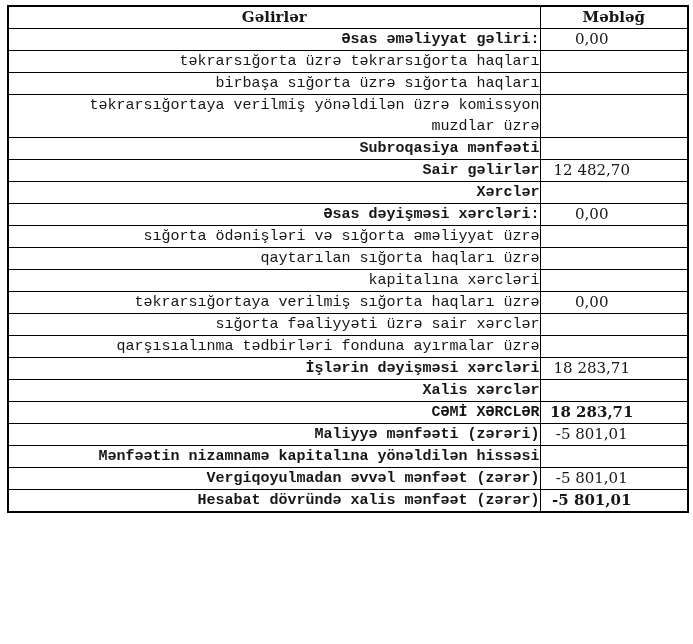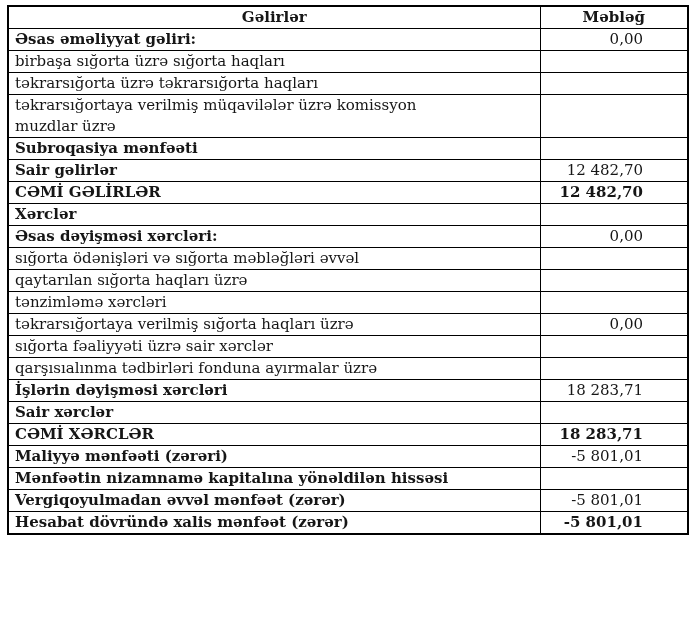--- a/index.html
+++ b/index.html
@@ -22,34 +22,35 @@
     table-layout: fixed;
     width: 680px;
     border: 2px solid #000;
   }
   col.c-label { width: 532px; }
   col.c-value { width: 148px; }
   th, td {
     border: 1px solid #000;
     font-size: 15px;
     line-height: 21px;
-    padding: 0 6px;
+    padding: 0 0;
     vertical-align: top;
     overflow: hidden;
   }
   th {
     text-align: center;
     font-weight: bold;
   }
   td.label {
-    text-align: left;
+    text-align: right;
     white-space: pre-line;
+    font-family: Liberation Mono, monospace;
   }
   td.value {
-    text-align: right;
+    text-align: center;
     padding-right: 44px;
     white-space: nowrap;
     margin-left: 48px;
   }
   .bold { font-weight: bold; }
 </style>
 </head>
 <body>
 
 <div class="sheet">
@@ -63,82 +64,78 @@
         <th>Gəlirlər</th>
         <th>Məbləğ</th>
       </tr>
     </thead>
     <tbody>
         <tr>
           <td class="label bold">Əsas əməliyyat gəliri:</td>
           <td class="value">0,00</td>
         </tr>
         <tr>
+          <td class="label">təkrarsığorta üzrə təkrarsığorta haqları</td>
+          <td class="value"></td>
+        </tr>
+        <tr>
           <td class="label">birbaşa sığorta üzrə sığorta haqları</td>
           <td class="value"></td>
         </tr>
         <tr>
-          <td class="label">təkrarsığorta üzrə təkrarsığorta haqları</td>
-          <td class="value"></td>
-        </tr>
-        <tr>
-          <td class="label">təkrarsığortaya verilmiş müqavilələr üzrə komissyon
+          <td class="label">təkrarsığortaya verilmiş yönəldilən üzrə komissyon
 muzdlar üzrə</td>
           <td class="value"></td>
         </tr>
         <tr>
           <td class="label bold">Subroqasiya mənfəəti</td>
           <td class="value"></td>
         </tr>
         <tr>
           <td class="label bold">Sair gəlirlər</td>
           <td class="value">12 482,70</td>
         </tr>
         <tr>
-          <td class="label bold">CƏMİ GƏLİRLƏR</td>
-          <td class="value bold">12 482,70</td>
-        </tr>
-        <tr>
           <td class="label bold">Xərclər</td>
           <td class="value"></td>
         </tr>
         <tr>
           <td class="label bold">Əsas dəyişməsi xərcləri:</td>
           <td class="value">0,00</td>
         </tr>
         <tr>
-          <td class="label">sığorta ödənişləri və sığorta məbləğləri əvvəl</td>
+          <td class="label">sığorta ödənişləri və sığorta əməliyyat üzrə</td>
           <td class="value"></td>
         </tr>
         <tr>
           <td class="label">qaytarılan sığorta haqları üzrə</td>
           <td class="value"></td>
         </tr>
         <tr>
-          <td class="label">tənzimləmə xərcləri</td>
+          <td class="label">kapitalına xərcləri</td>
           <td class="value"></td>
         </tr>
         <tr>
           <td class="label">təkrarsığortaya verilmiş sığorta haqları üzrə</td>
           <td class="value">0,00</td>
         </tr>
         <tr>
           <td class="label">sığorta fəaliyyəti üzrə sair xərclər</td>
           <td class="value"></td>
         </tr>
         <tr>
           <td class="label">qarşısıalınma tədbirləri fonduna ayırmalar üzrə</td>
           <td class="value"></td>
         </tr>
         <tr>
           <td class="label bold">İşlərin dəyişməsi xərcləri</td>
           <td class="value">18 283,71</td>
         </tr>
         <tr>
-          <td class="label bold">Sair xərclər</td>
+          <td class="label bold">Xalis xərclər</td>
           <td class="value"></td>
         </tr>
         <tr>
           <td class="label bold">CƏMİ XƏRCLƏR</td>
           <td class="value bold">18 283,71</td>
         </tr>
         <tr>
           <td class="label bold">Maliyyə mənfəəti (zərəri)</td>
           <td class="value">-5 801,01</td>
         </tr>

